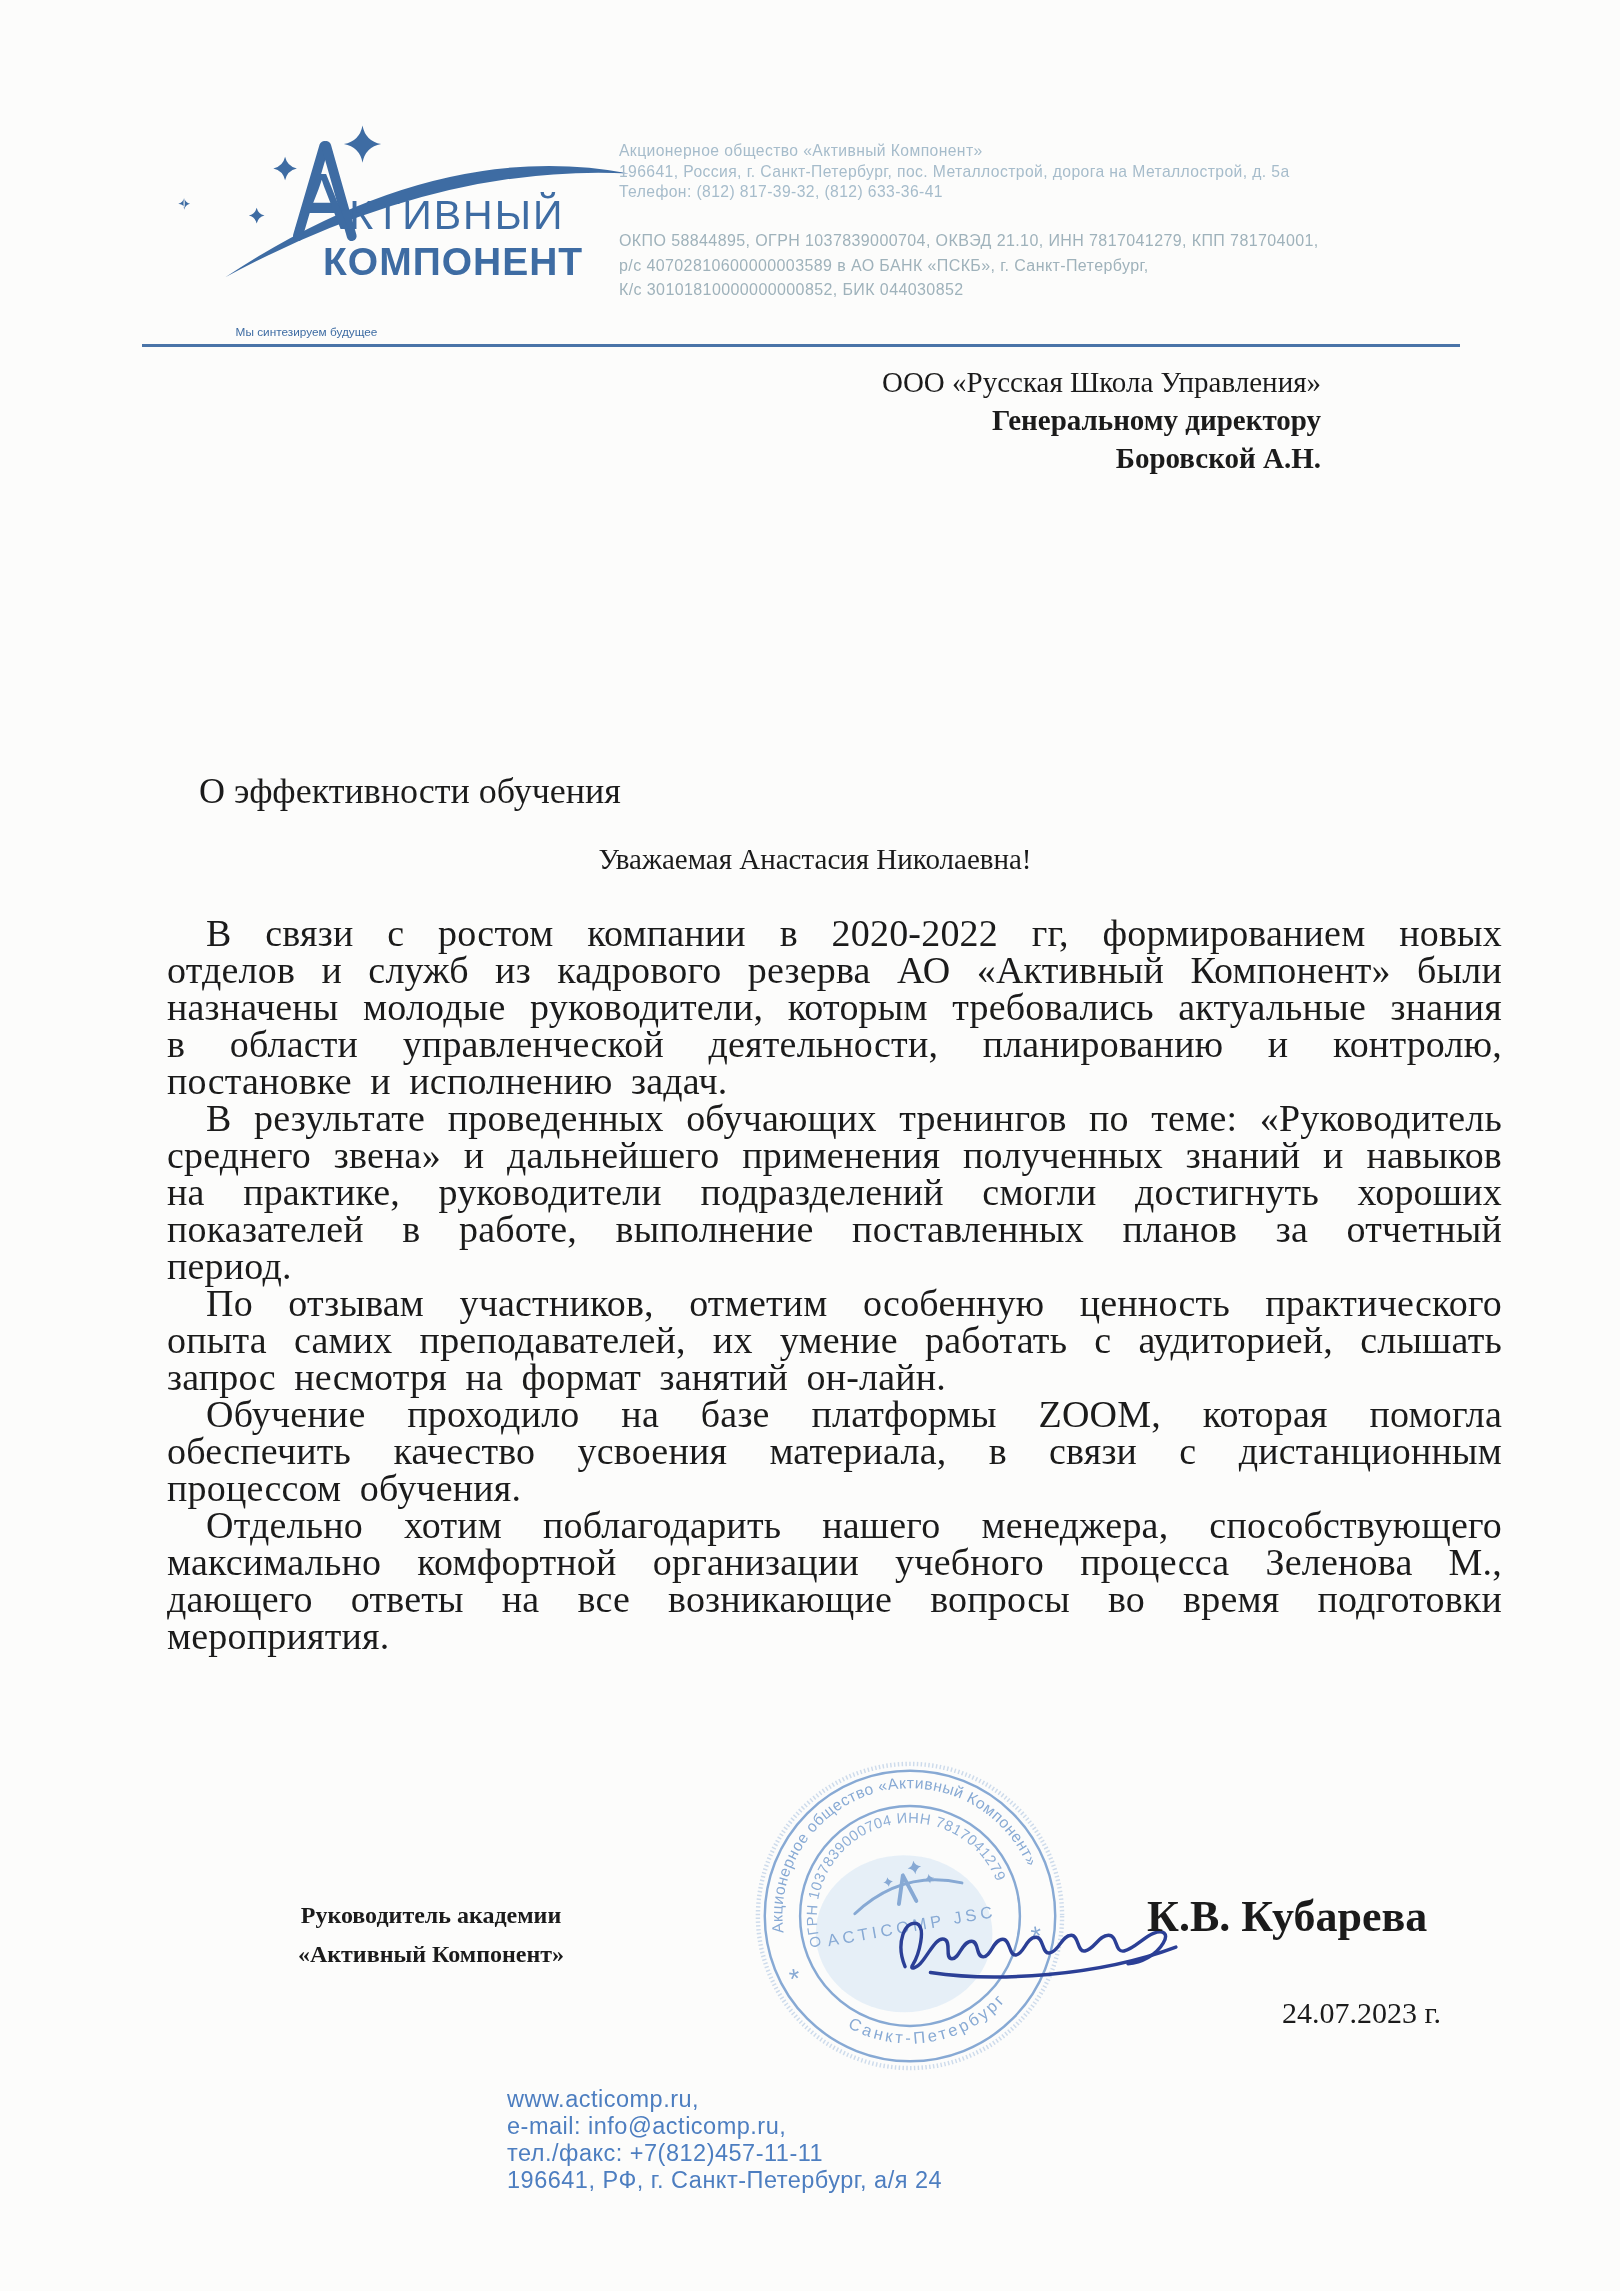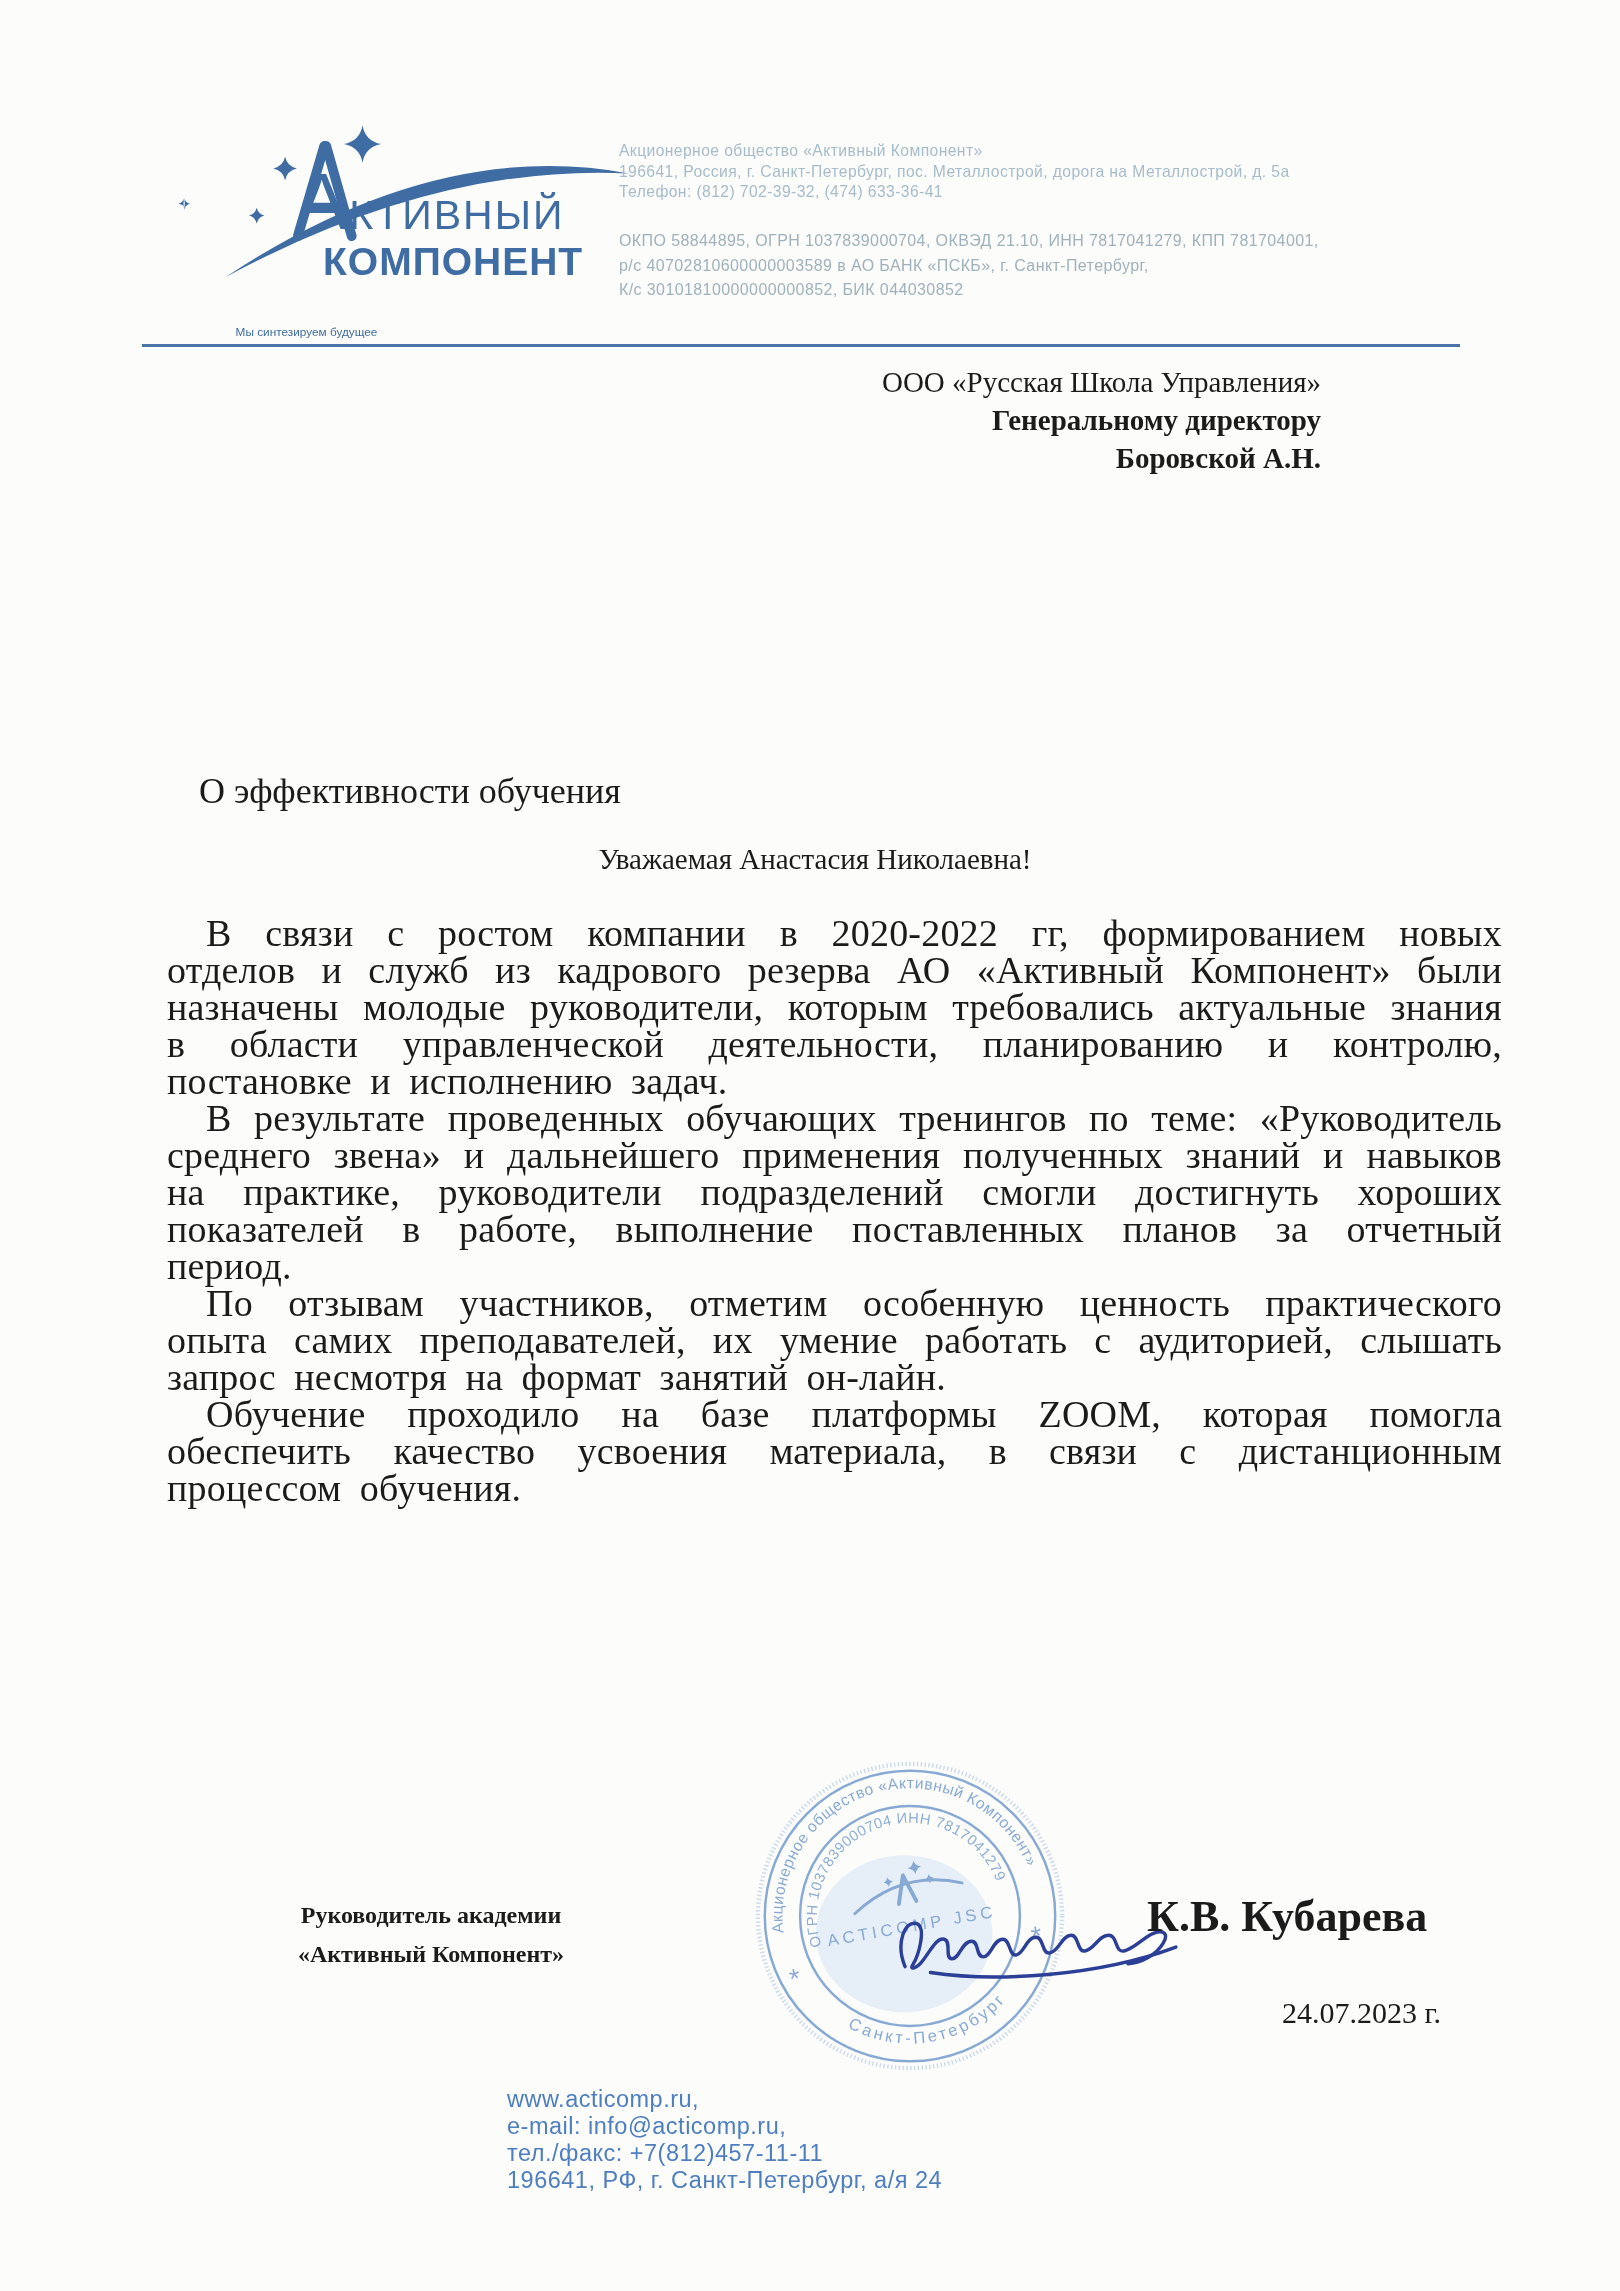--- a/index.html
+++ b/index.html
@@ -102,21 +102,21 @@
   </svg>
 
   <div class="abs logo-line1">АКТИВНЫЙ</div>
   <div class="abs logo-line2">КОМПОНЕНТ</div>
   <div class="abs logo-tagline">Мы синтезируем будущее</div>
 
   <div class="abs sans company-block">
 
   <div>Акционерное общество «Активный Компонент»</div>
       <div>196641, Россия, г. Санкт-Петербург, пос. Металлострой, дорога на Металлострой, д. 5а</div>
-      <div>Телефон: (812) 702-39-32, (474) 633-36-41</div>
+      <div>Телефон: (812) 817-39-32, (812) 633-36-41</div>
     </div>
   <div class="abs sans requisites-block">
 
   <div>ОКПО 58844895, ОГРН 1037839000704, ОКВЭД 21.10,  ИНН 7817041279, КПП 781704001,</div>
       <div>р/с 40702810600000003589  в АО БАНК «ПСКБ», г. Санкт-Петербург,</div>
       <div>К/с 30101810000000000852, БИК 044030852</div>
     </div>
 
   <div class="abs divider"></div>
 
@@ -128,20 +128,21 @@
 
   <div class="abs subject">О эффективности обучения</div>
   <div class="abs salutation">Уважаемая Анастасия Николаевна!</div>
 
   <div class="abs bodytext">
 
   <p>В связи с ростом компании в 2020-2022 гг, формированием новых отделов и служб из кадрового резерва АО «Активный Компонент» были назначены молодые руководители, которым требовались актуальные знания в области управленческой деятельности, планированию и контролю, постановке и исполнению задач.</p>
       <p>В результате проведенных обучающих тренингов по теме: «Руководитель среднего звена» и дальнейшего применения полученных знаний и навыков на практике, руководители подразделений смогли достигнуть хороших показателей в работе, выполнение поставленных планов за отчетный период.</p>
       <p>По отзывам участников, отметим особенную ценность практического опыта самих преподавателей, их умение работать с аудиторией, слышать запрос несмотря на формат занятий он-лайн.</p>
       <p>Обучение проходило на базе платформы ZOOM, которая помогла обеспечить качество усвоения материала, в связи с дистанционным процессом обучения.</p>
+      <p>Отдельно хотим поблагодарить нашего менеджера, способствующего максимально комфортной организации учебного процесса Зеленова М., дающего ответы на все возникающие вопросы во время подготовки мероприятия.</p>
     </div>
 
   <div class="abs sig-position">
     <div>Руководитель академии</div>
     <div>«Активный Компонент»</div>
   </div>
 
   <svg class="abs stamp" width="314" height="314" viewBox="-160 -160 320 320">
     <g style="stroke:var(--stamp_blue,#7ba1d0);fill:none;">
       <circle r="155" stroke-width="4.5" stroke-dasharray="1.5 2.4" opacity=".4"></circle>

